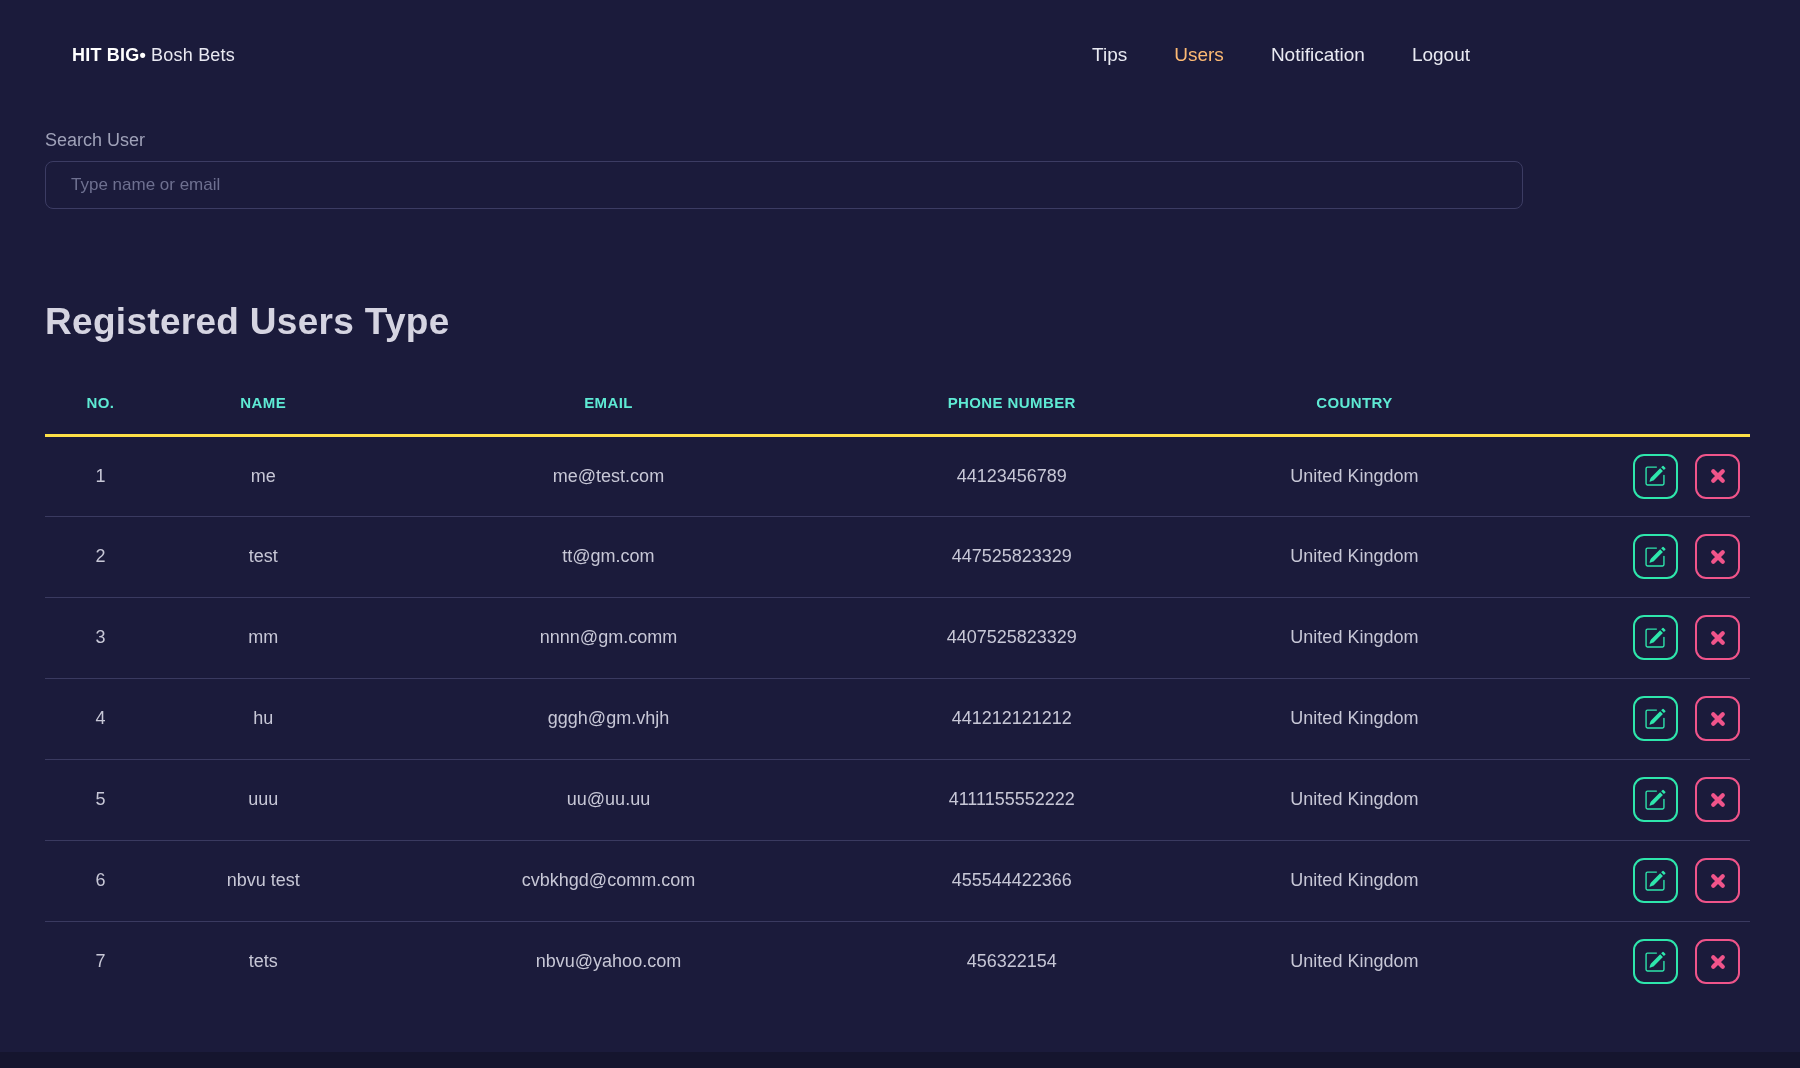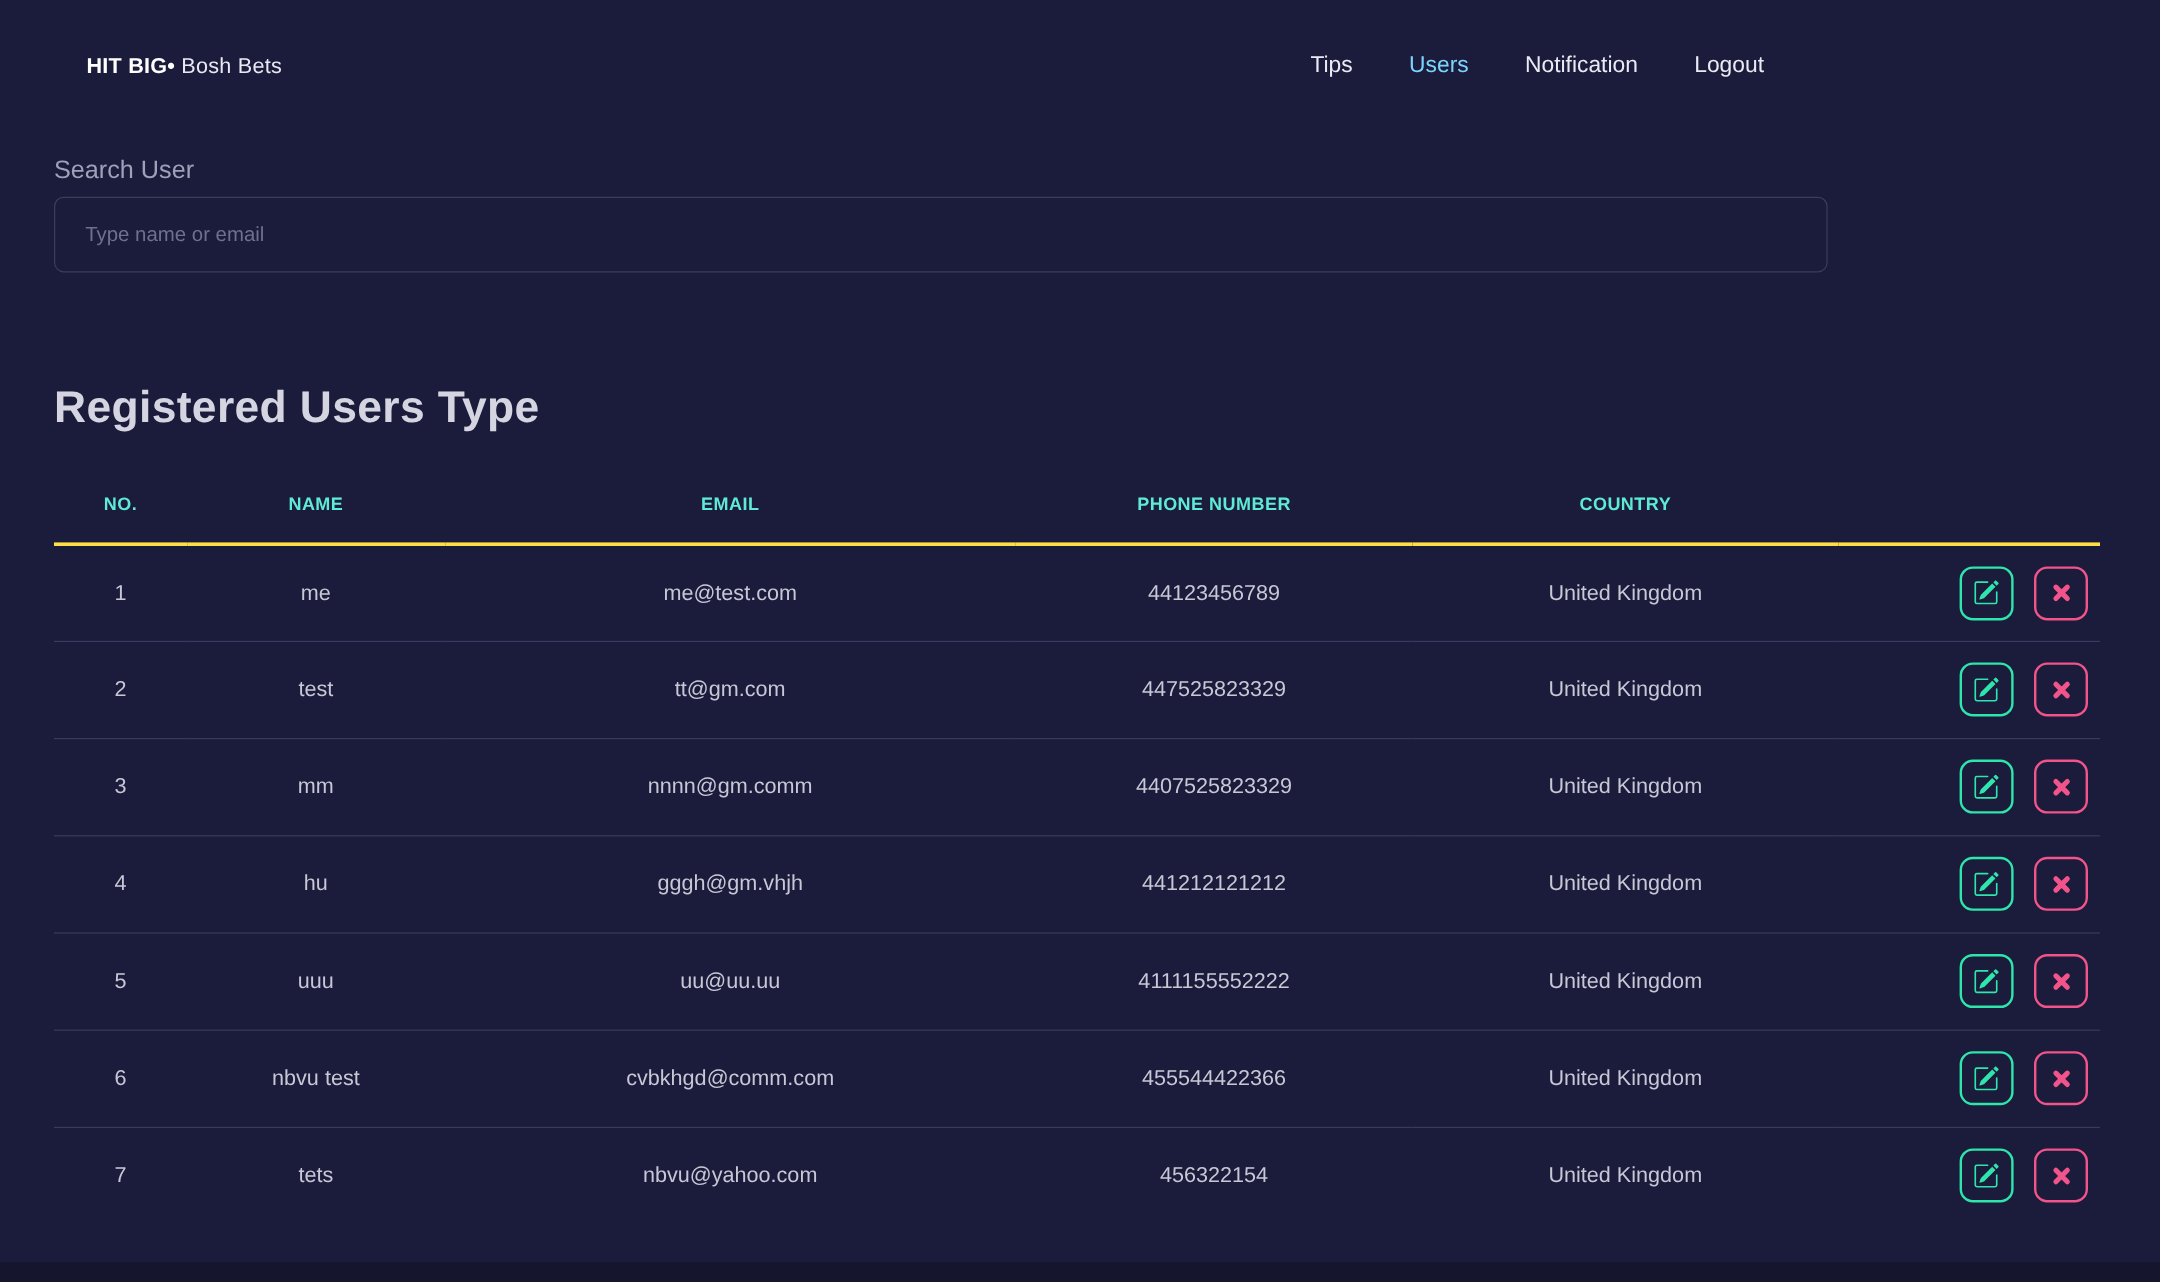--- a/index.html
+++ b/index.html
@@ -23,28 +23,28 @@
   .brand { font-size: 18px; color: #ffffff; letter-spacing: 0.2px; white-space: nowrap; }
   .brand .bold { font-weight: 700; }
   .brand .regular { font-weight: 400; color: #e9e9f2; }
   .nav { display: flex; align-items: center; gap: 47px; margin-left: 40px; }
   .nav a {
     text-decoration: none;
     font-size: 19px;
     color: #e9eaf2;
     cursor: pointer;
   }
-  .nav a.active { color: #7dd3fc; }
+  .nav a.active { color: #fdba74; }
 
   
   .search-section { margin: 20px 0 0 45px; width: 1478px; }
-  .search-label { font-size: 21px; color: #9fa1b8; margin-bottom: 10px; display: block; }
+  .search-label { font-size: 18px; color: #9fa1b8; margin-bottom: 10px; display: block; }
   .search-input {
     width: 100%;
-    height: 63px;
+    height: 48px;
     background: transparent;
     border: 1px solid #3c3c63;
     border-radius: 8px;
     padding: 0 25px;
     font-size: 17px;
     font-family: "Liberation Sans", sans-serif;
     color: #c7c7d6;
     outline: none;
   }
   .search-input::placeholder { color: #6e7090; }

